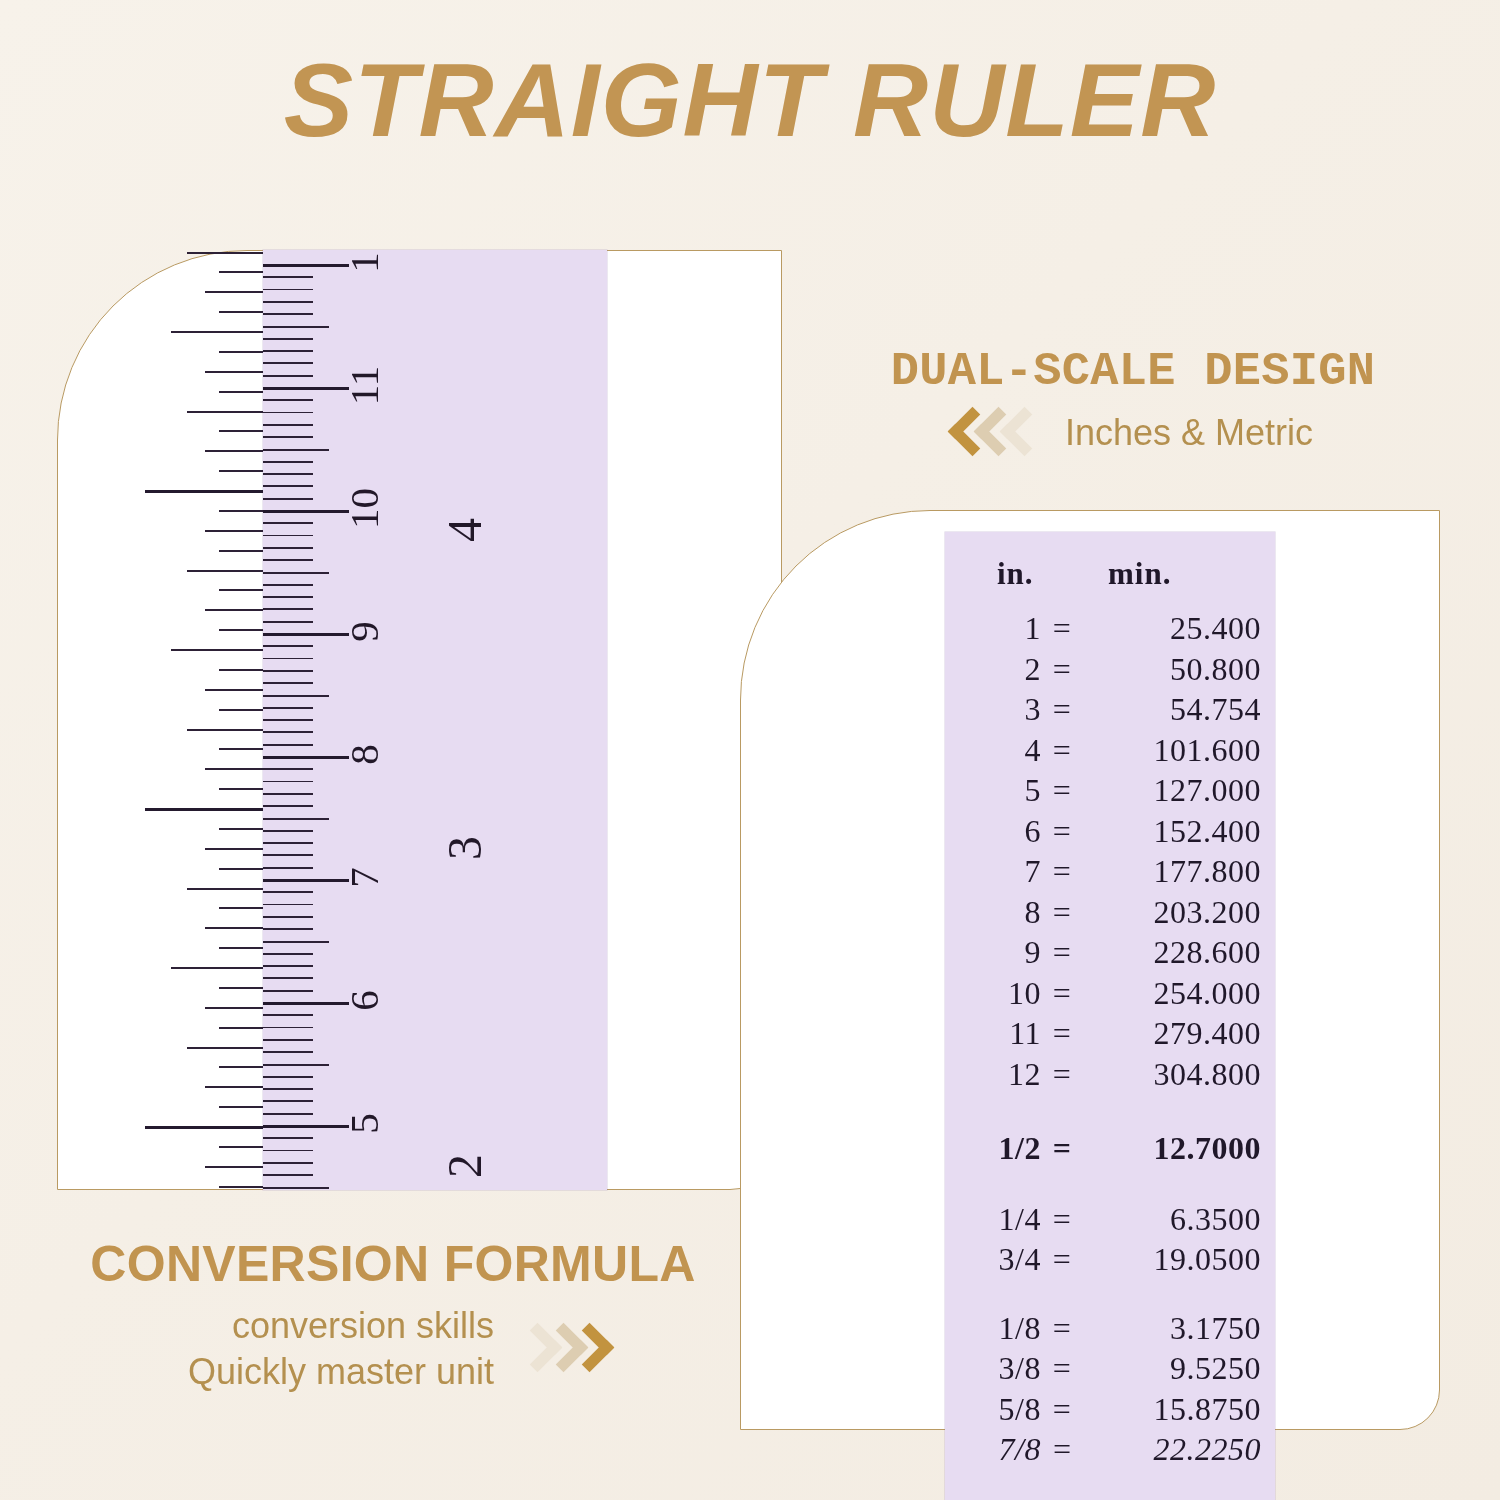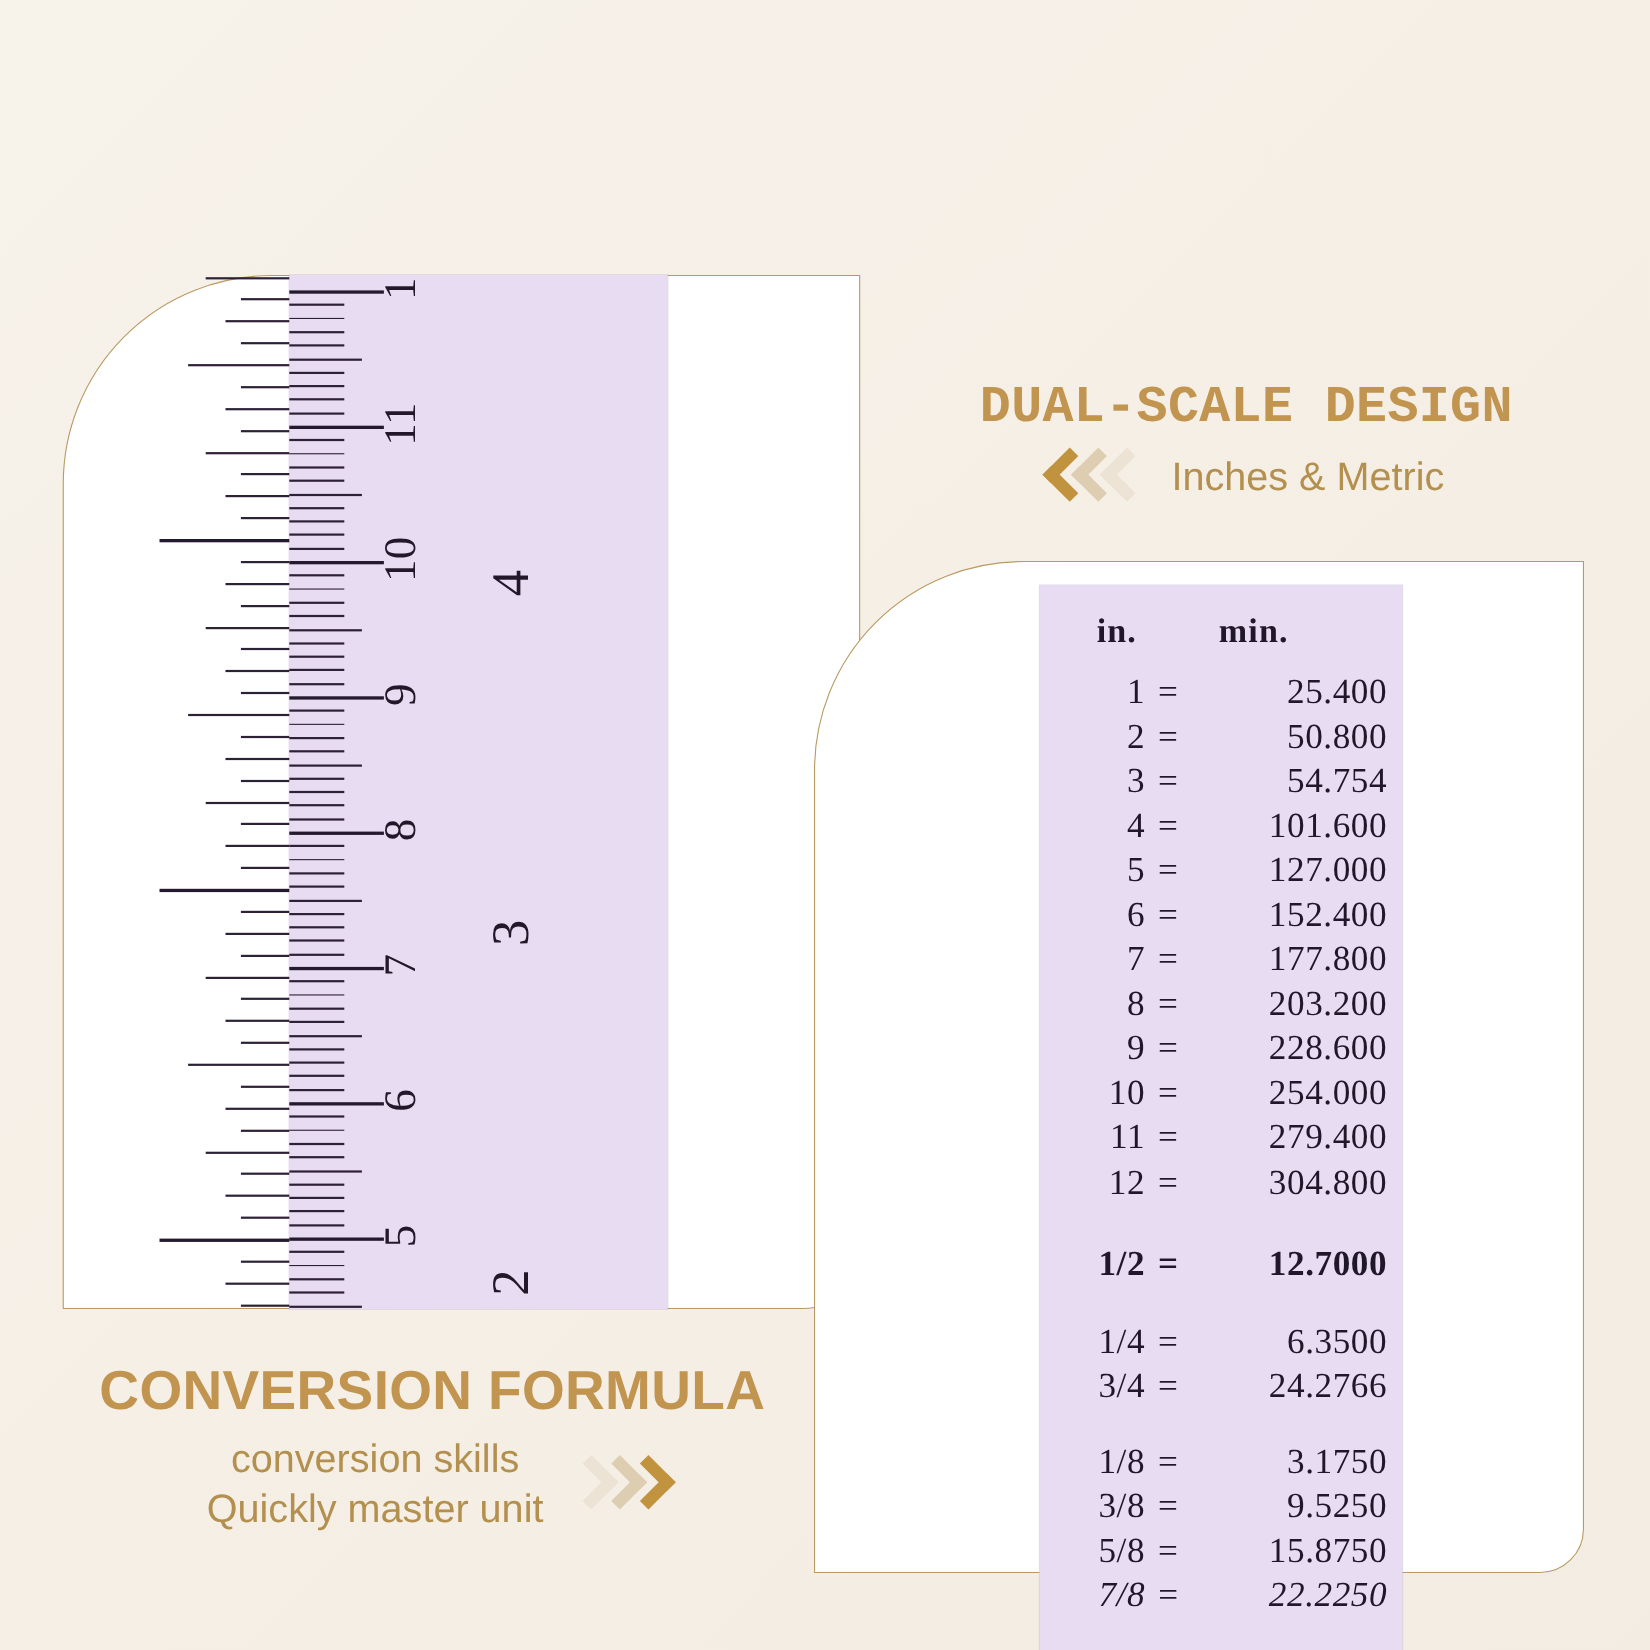--- a/index.html
+++ b/index.html
@@ -174,20 +174,21 @@
     color: #c19450;
     letter-spacing: 0.3px;
     white-space: nowrap;
     line-height: 1.05;
   }
   .feat-sub {
     font-size: 36px;
     color: #b4904f;
     line-height: 1.28;
     white-space: nowrap;
+    text-align: right;
   }
 
   .feat-dual {
     left: 833px;
     top: 347px;
     width: 600px;
   }
   .feat-dual .feat-title { text-align: center; font-family: Liberation Mono, monospace; }
   .dual-row {
     display: flex;
@@ -242,20 +243,21 @@
   .chev-group .c3 { color: #ece3d4; }
   .chev-group.rtl .c1 { color: #ece3d4; }
   .chev-group.rtl .c2 { color: #ddcdb1; }
   .chev-group.rtl .c3 { color: #c2933f; }
 </style>
 </head>
 <body>
 
 <div id="stage">
 
+  <div class="title">STRAIGHT RULER</div>
 
   <div class="panel panel-left"></div>
 
   <div class="ruler ruler-left">
     <div class="tickcol" id="metric-ticks">
         <div class="tick maj" style="top: 14px; left: 0px; width: 86px;"></div>
         <div class="tick" style="top: 26.3px; left: 0px; width: 50px;"></div>
         <div class="tick" style="top: 38.6px; left: 0px; width: 50px;"></div>
         <div class="tick" style="top: 50.9px; left: 0px; width: 50px;"></div>
         <div class="tick" style="top: 63.2px; left: 0px; width: 50px;"></div>
@@ -473,21 +475,21 @@
             <span class="c-val">12.7000</span>
           </div>
           <div class="ct-row" style="top: 668.5px;">
             <span class="c-frac">1/4</span>
             <span class="c-eq">=</span>
             <span class="c-val">6.3500</span>
           </div>
           <div class="ct-row" style="top: 709px;">
             <span class="c-frac">3/4</span>
             <span class="c-eq">=</span>
-            <span class="c-val">24.2766</span>
+            <span class="c-val">19.0500</span>
           </div>
           <div class="ct-row" style="top: 777.5px;">
             <span class="c-frac">1/8</span>
             <span class="c-eq">=</span>
             <span class="c-val">3.1750</span>
           </div>
           <div class="ct-row" style="top: 818px;">
             <span class="c-frac">3/8</span>
             <span class="c-eq">=</span>
             <span class="c-val">9.5250</span>

